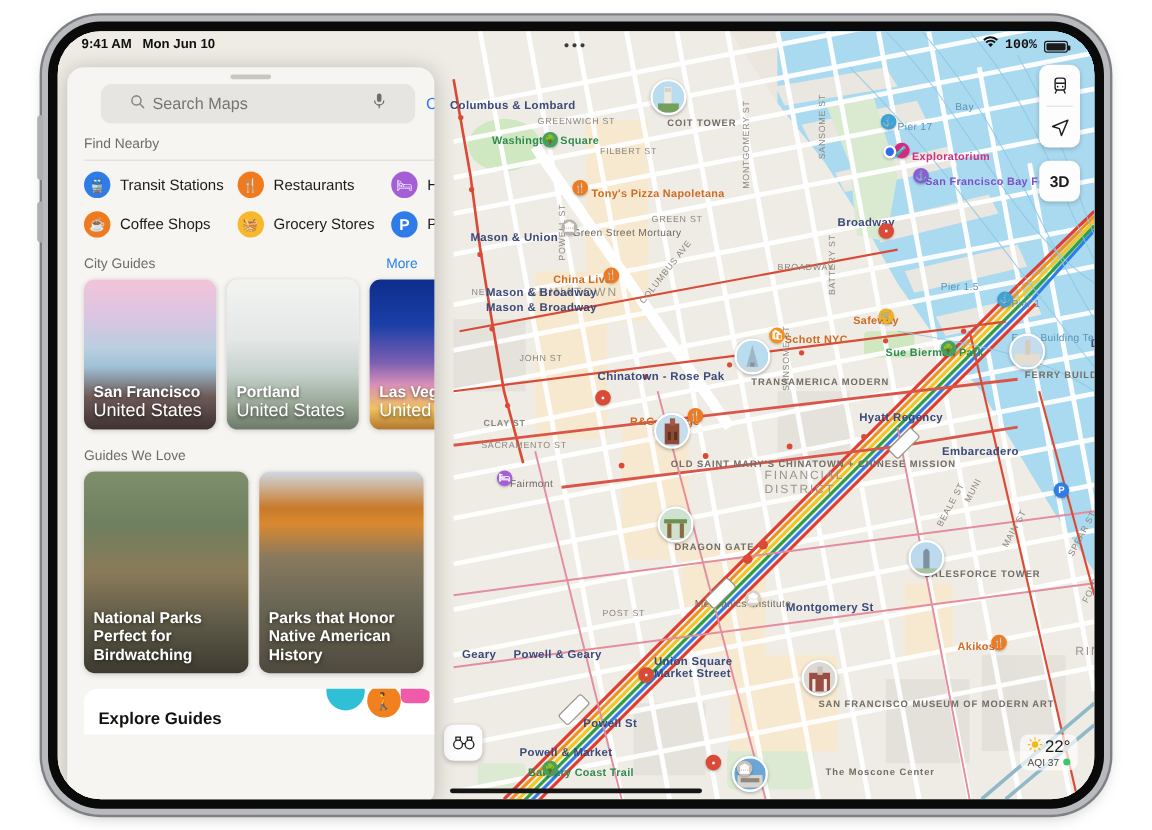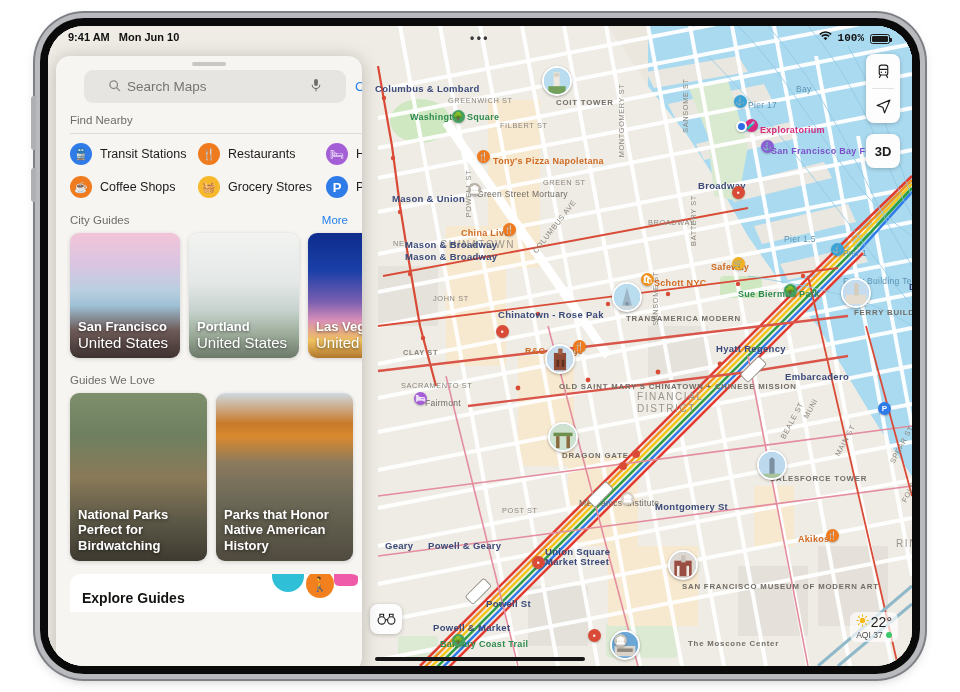--- a/index.html
+++ b/index.html
@@ -331,21 +331,21 @@
           <div class="mlabel st" style="left: 610px; top: 75px; transform: rotate(-90deg);">SANSOME ST</div>
           <div class="mlabel st" style="left: 620px; top: 190px; transform: rotate(-90deg);">BATTERY ST</div>
           <div class="mlabel st" style="left: 397px; top: 163px; transform: rotate(-90deg);">POWELL ST</div>
           <div class="mlabel st" style="left: 474px; top: 196px; transform: rotate(-52deg);">COLUMBUS AVE</div>
           <div class="mlabel st" style="left: 454px; top: 480px;">POST ST</div>
           <div class="mlabel st" style="left: 833px; top: 414px; transform: rotate(-62deg);">SPEAR ST</div>
           <div class="mlabel st" style="left: 843px; top: 450px; transform: rotate(-62deg);">FOLSOM ST</div>
           <div class="mlabel st" style="left: 780px; top: 410px; transform: rotate(-62deg);">MAIN ST</div>
           <div class="mlabel st" style="left: 724px; top: 390px; transform: rotate(-62deg);">BEALE ST</div>
           <div class="mlabel st" style="left: 355px; top: 322px; font-weight: bold;">CLAY ST</div>
-          <div class="mlabel st" style="left: 353px; top: 355px;">SACRAMENTO ST</div>
+          <div class="mlabel st" style="left: 353px; top: 340px;">SACRAMENTO ST</div>
           <div class="mlabel st" style="left: 385px; top: 268px;">JOHN ST</div>
           <div class="mlabel st" style="left: 345px; top: 213px;">NEL</div>
           <div class="mlabel st" style="left: 752px; top: 378px; transform: rotate(-62deg);">MUNI</div>
           <div class="mlabel transit" style="left: 327px; top: 57px;">Columbus &amp; Lombard</div>
           <div class="mlabel transit" style="left: 344px; top: 167px;">Mason &amp; Union</div>
           <div class="mlabel transit" style="left: 357px; top: 213px;">Mason &amp; Broadway</div>
           <div class="mlabel transit" style="left: 357px; top: 225px;">Mason &amp; Broadway</div>
           <div class="mlabel transit" style="left: 450px; top: 283px;">Chinatown - Rose Pak</div>
           <div class="mlabel transit" style="left: 650px; top: 154px;">Broadway</div>
           <div class="mlabel transit" style="left: 668px; top: 317px;">Hyatt Regency</div>

